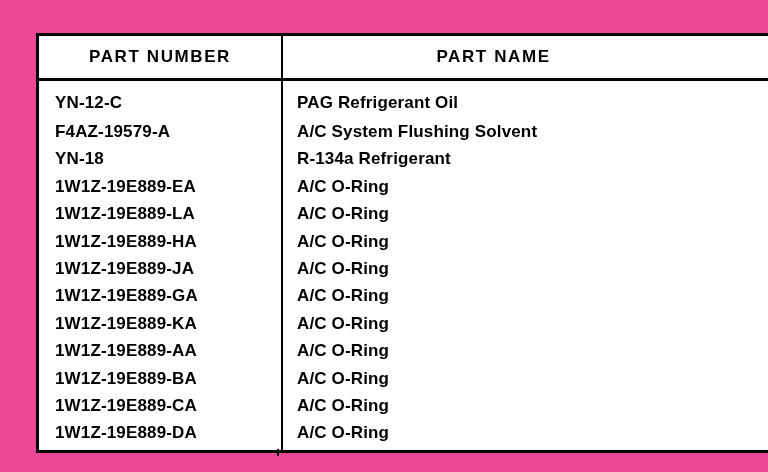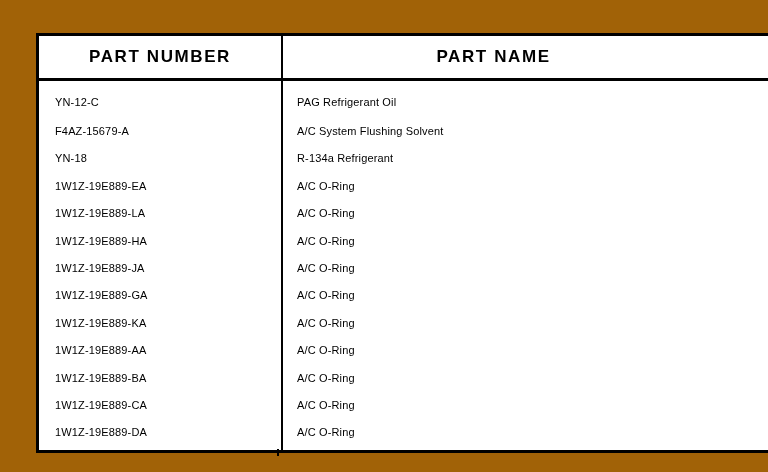--- a/index.html
+++ b/index.html
@@ -14,21 +14,21 @@
     overflow: hidden;
     font-family: "Liberation Sans", "DejaVu Sans", sans-serif;
     color: #000000;
     -webkit-font-smoothing: none;
   }
 
   #page {
     position: relative;
     width: 768px;
     height: 472px;
-    background: #a16207;
+    background: #ec4899;
   }
 
   
   .parts-table {
     position: absolute;
     left: 36px;
     top: 33px;
     width: 669px;
     border-collapse: collapse;
     background: #ffffff;
@@ -66,22 +66,22 @@
   }
   thead th.col-name {
     text-align: center;
     padding-right: 110px;
   }
 
   
   tbody td {
     padding: 0;
     height: 27.4px;
-    font-size: 11px;
-    font-weight: normal;
+    font-size: 17px;
+    font-weight: bold;
     line-height: 27.4px;
     vertical-align: middle;
     white-space: nowrap;
     letter-spacing: 0.15px;
   }
   tbody td.cell-number {
     border-right: 2px solid #000000;
     padding-left: 16px;
   }
   tbody td.cell-name {
@@ -117,21 +117,21 @@
         <th class="col-name">PART NAME</th>
       </tr>
     </thead>
     <tbody id="table-body">
 
     <tr>
           <td class="cell-number">YN-12-C</td>
           <td class="cell-name">PAG Refrigerant Oil</td>
         </tr>
         <tr>
-          <td class="cell-number">F4AZ-15679-A</td>
+          <td class="cell-number">F4AZ-19579-A</td>
           <td class="cell-name">A/C System Flushing Solvent</td>
         </tr>
         <tr>
           <td class="cell-number">YN-18</td>
           <td class="cell-name">R-134a Refrigerant</td>
         </tr>
         <tr>
           <td class="cell-number">1W1Z-19E889-EA</td>
           <td class="cell-name">A/C O-Ring</td>
         </tr>

